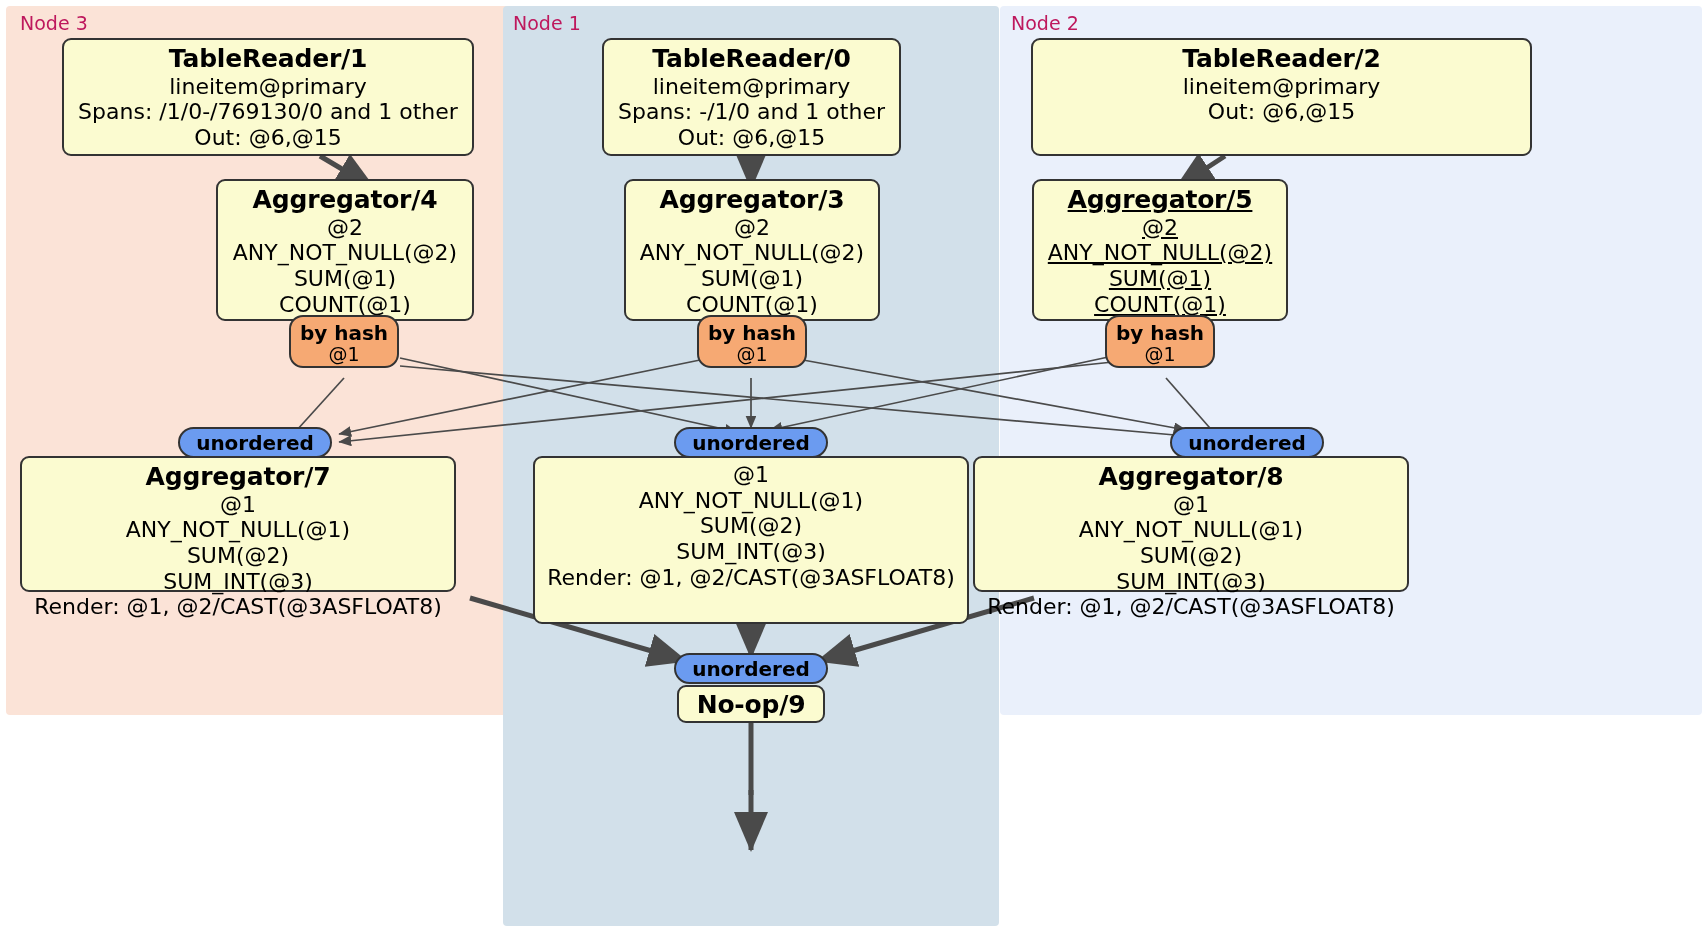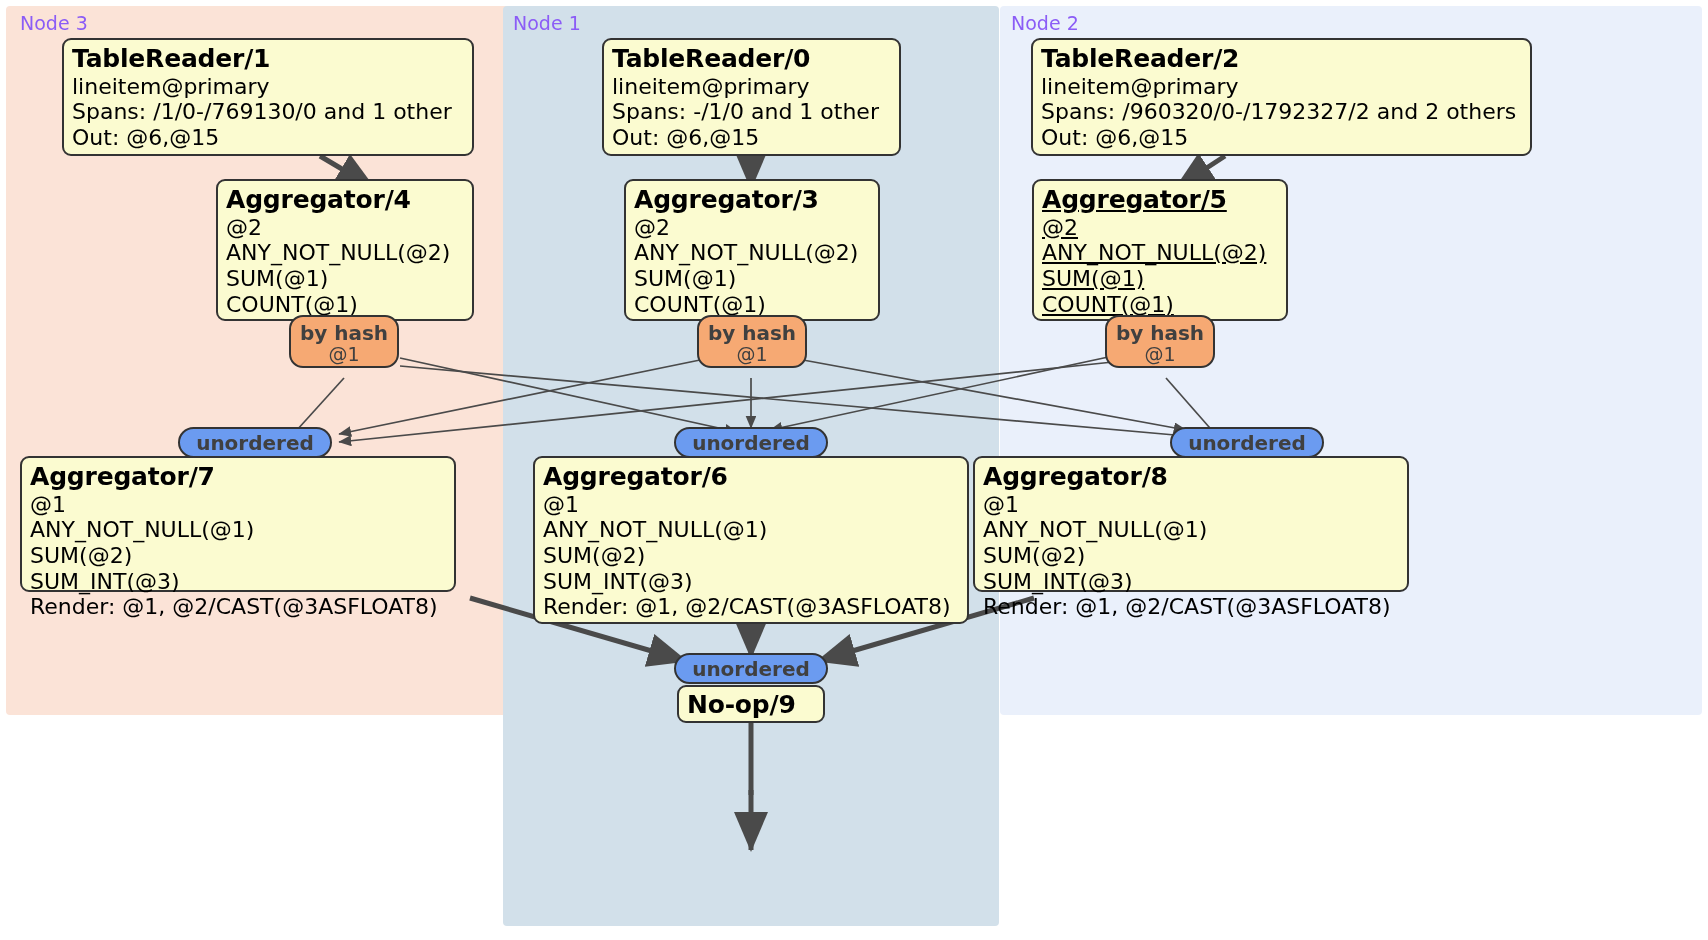--- a/index.html
+++ b/index.html
@@ -3,37 +3,37 @@
 <meta charset="utf-8">
 <style>
   html,body{margin:0;padding:0;background:#ffffff;}
   body{width:1708px;height:940px;position:relative;overflow:hidden;
        font-family:"DejaVu Sans","Liberation Sans",sans-serif;}
 
   #stage{position:absolute;left:0;top:0;width:1708px;height:940px;}
 
   
   .panel{position:absolute;border-radius:4px;}
-  .panel-label{position:absolute;font-size:19px;color:#8b5cf6;line-height:1;}
+  .panel-label{position:absolute;font-size:19px;color:#be185d;line-height:1;}
 
   
   #edges{position:absolute;left:0;top:0;width:1708px;height:940px;
          pointer-events:none;}
 
   
   .pbox{position:absolute;box-sizing:border-box;background:#fbfbd0;
-        border:2px solid #333;border-radius:9px;
+        border:2px solid #333;border-radius:9px;text-align:center;
         color:#000;padding:4px 8px;}
   .pbox .ttl{font-weight:bold;font-size:25px;line-height:1.18;
              letter-spacing:-.2px;}
   .pbox .ln{font-size:22px;line-height:1.17;white-space:nowrap;}
 
   
   .pill{position:absolute;box-sizing:border-box;border:2px solid #333;
-        border-radius:13px;text-align:center;color:#404040;}
+        border-radius:13px;text-align:center;color:#000000;}
   .pill .pl{font-weight:bold;font-size:20px;line-height:1.12;}
   .pill .ps{font-size:19px;line-height:1.12;}
   .pill.hash{background:#f6a973;border-radius:14px;}
   .pill.unord{background:#6b9bf0;border-radius:16px;}
 </style>
 </head>
 <body>
 
 <div id="stage">
 
@@ -92,21 +92,20 @@
   <div class="pbox" style="left:602px;top:38px;width:299px;height:118px;">
     <div class="ttl">TableReader/0</div>
     <div class="ln">lineitem@primary</div>
     <div class="ln">Spans: -/1/0 and 1 other</div>
     <div class="ln">Out: @6,@15</div>
   </div>
 
   <div class="pbox" style="left:1031px;top:38px;width:501px;height:118px;">
     <div class="ttl">TableReader/2</div>
     <div class="ln">lineitem@primary</div>
-    <div class="ln">Spans: /960320/0-/1792327/2 and 2 others</div>
     <div class="ln">Out: @6,@15</div>
   </div>
 
   <div class="pbox" style="left:216px;top:179px;width:258px;height:142px;">
     <div class="ttl">Aggregator/4</div>
     <div class="ln">@2</div>
     <div class="ln">ANY_NOT_NULL(@2)</div>
     <div class="ln">SUM(@1)</div>
     <div class="ln">COUNT(@1)</div>
   </div>
@@ -130,21 +129,20 @@
   <div class="pbox" style="left:20px;top:456px;width:436px;height:136px;">
     <div class="ttl">Aggregator/7</div>
     <div class="ln">@1</div>
     <div class="ln">ANY_NOT_NULL(@1)</div>
     <div class="ln">SUM(@2)</div>
     <div class="ln">SUM_INT(@3)</div>
     <div class="ln">Render: @1, @2/CAST(@3ASFLOAT8)</div>
   </div>
 
   <div class="pbox" style="left:533px;top:456px;width:436px;height:168px;">
-    <div class="ttl">Aggregator/6</div>
     <div class="ln">@1</div>
     <div class="ln">ANY_NOT_NULL(@1)</div>
     <div class="ln">SUM(@2)</div>
     <div class="ln">SUM_INT(@3)</div>
     <div class="ln">Render: @1, @2/CAST(@3ASFLOAT8)</div>
   </div>
 
   <div class="pbox" style="left:973px;top:456px;width:436px;height:136px;">
     <div class="ttl">Aggregator/8</div>
     <div class="ln">@1</div>

